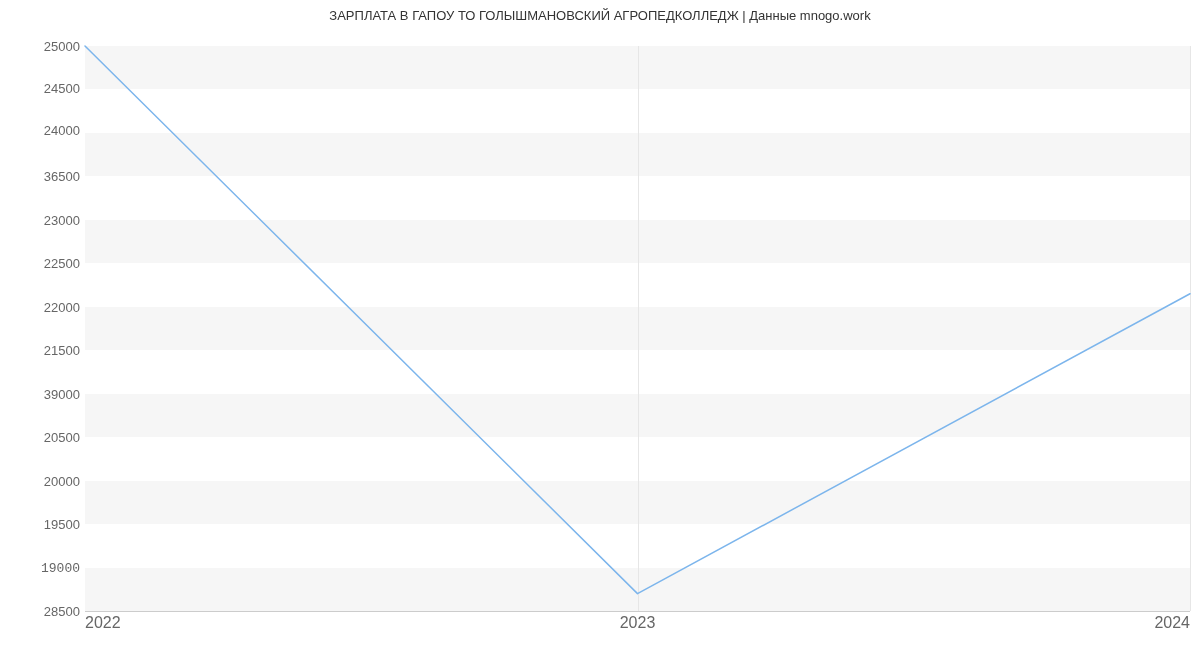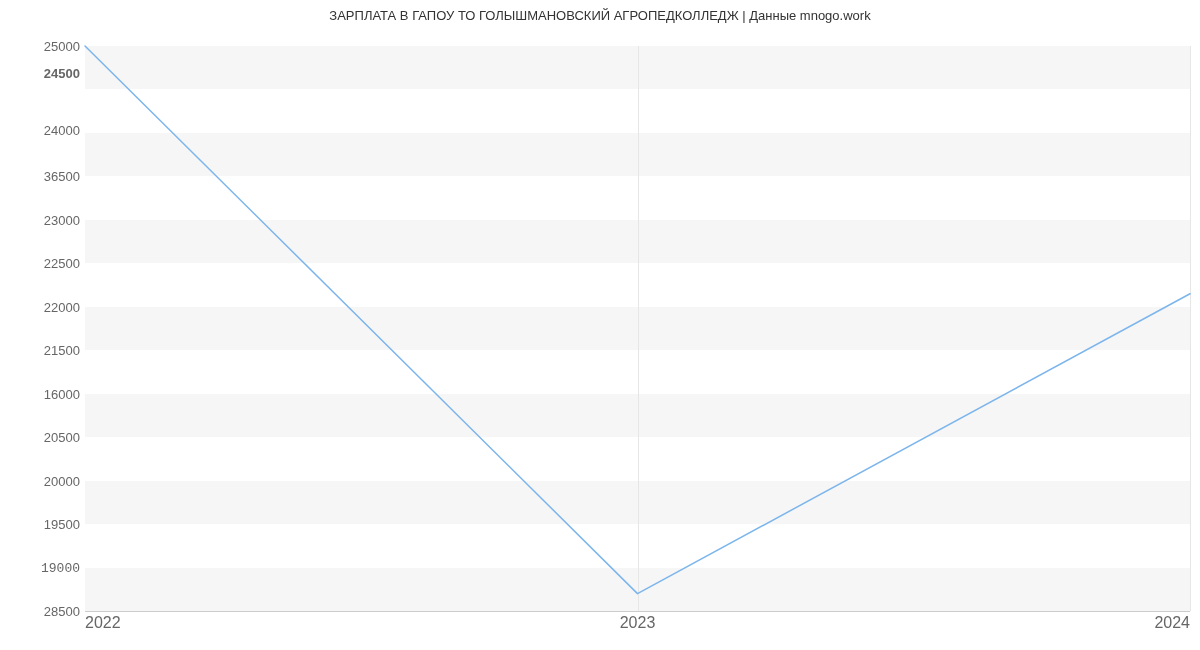--- a/index.html
+++ b/index.html
@@ -118,28 +118,28 @@
       <path class="line" id="linePath" d="M0.00 0.00 L552.50 547.62 L1105.00 247.73"></path>
     </svg>
   </div>
 
   <div class="y-tick-area" id="yticks">
       <div class="y-tick" style="top: 565px;">28500</div>
       <div class="y-tick" style="top: 521.538px; font-family: Liberation Mono, monospace;">19000</div>
       <div class="y-tick" style="top: 478.077px;">19500</div>
       <div class="y-tick" style="top: 434.615px;">20000</div>
       <div class="y-tick" style="top: 391.154px;">20500</div>
-      <div class="y-tick" style="top: 347.692px;">16000</div>
+      <div class="y-tick" style="top: 347.692px;">39000</div>
       <div class="y-tick" style="top: 304.231px;">21500</div>
       <div class="y-tick" style="top: 260.769px;">22000</div>
       <div class="y-tick" style="top: 217.308px;">22500</div>
       <div class="y-tick" style="top: 173.846px;">23000</div>
       <div class="y-tick" style="top: 130.385px;">36500</div>
       <div class="y-tick" style="top: 84px;">24000</div>
-      <div class="y-tick" style="top: 27px; font-weight: bold;">24500</div>
+      <div class="y-tick" style="top: 42px;">24500</div>
       <div class="y-tick" style="top: 0px;">25000</div>
     </div>
   <div class="x-tick-area" id="xticks">
       <div class="x-tick first" style="left: 0px;">2022</div>
       <div class="x-tick" style="left: 552.5px;">2023</div>
       <div class="x-tick last" style="left: 1105px;">2024</div>
     </div>
 </div>
 
 </body></html>

